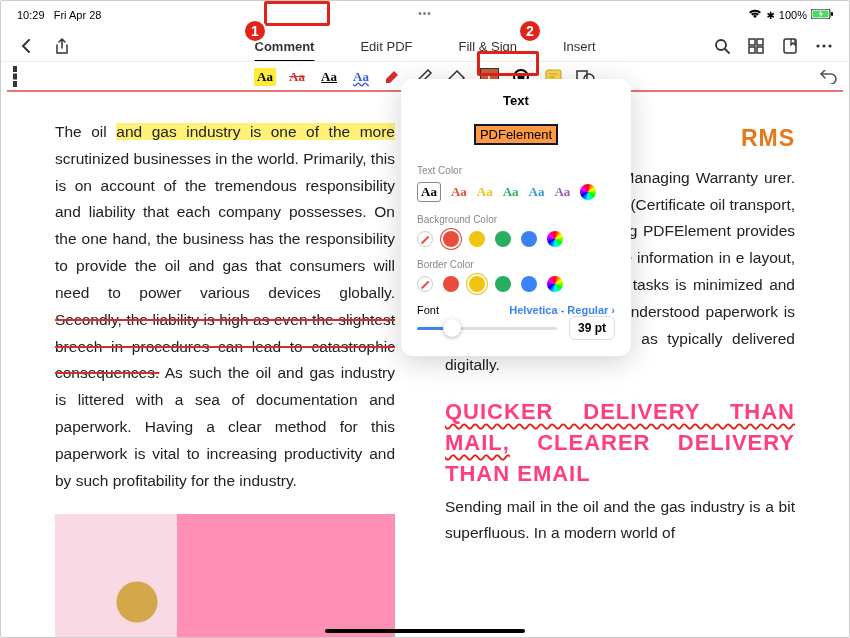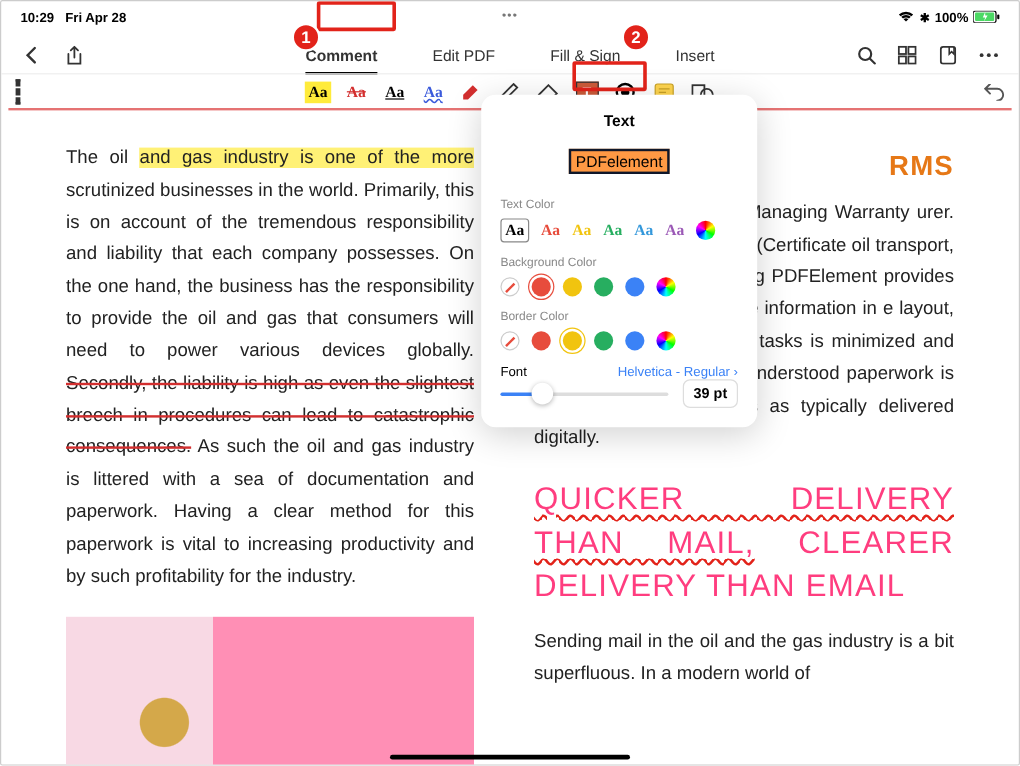--- a/index.html
+++ b/index.html
@@ -14,21 +14,21 @@
       border-radius: 2px;
     }
 
     
     .status-bar {
       display: flex;
       justify-content: space-between;
       align-items: center;
       padding: 14px 16px;
       font-size: 11px;
-      font-weight: 700;
+      font-weight: 400;
       color: #000;
       height: 18px;
     }
     .status-right { display: flex; gap: 4px; align-items: center; }
 
     
     .main-toolbar {
       display: flex;
       align-items: center;
       padding: 6px 16px 4px;
@@ -119,27 +119,27 @@
     .heading-orange {
       font-family: Impact, "Arial Black", sans-serif;
       font-weight: 900;
       letter-spacing: 1px;
       color: #e67817;
       font-size: 23px;
       margin-bottom: 6px;
     }
     .heading-pink {
       font-family: Impact, "Arial Black", sans-serif;
-      font-weight: 400;
+      font-weight: 700;
       letter-spacing: 1px;
       color: #ff3d7f;
-      font-size: 26px;
+      font-size: 22px;
       line-height: 1.4;
       margin-top: 18px;
-      margin-bottom: 16px;
+      margin-bottom: 4px;
       text-align: justify;
     }
     .heading-pink .wavy-under { 
       text-decoration: underline wavy; 
       text-decoration-color: #e2231a;
       text-decoration-thickness: 1.5px;
       text-underline-offset: 4px;
     }
 
     .photo-placeholder {
@@ -188,21 +188,21 @@
     .color-wheel {
       width: 16px; height: 16px; border-radius: 50%;
       background: conic-gradient(red, yellow, lime, cyan, blue, magenta, red);
     }
     .color-dot { width: 16px; height: 16px; border-radius: 50%; }
     .none-dot { width:16px; height:16px; border-radius:50%; border:1px solid #ccc; position:relative; }
     .none-dot::after{ content:""; position:absolute; left:2px; right:2px; top:50%; height:1.5px; background:#e74c3c; transform:rotate(-45deg); }
     .ring { box-shadow: 0 0 0 2px #fff, 0 0 0 3px currentColor; }
 
     .tp-font-row { display:flex; justify-content:space-between; align-items:center; font-size:11px; margin-bottom:0; }
-    .tp-font-val { color:#3b82f6; display:flex; align-items:center; gap:3px; }
+    .tp-font-val { color:#3b82f6; display:flex; align-items:center; gap:3px;font-weight:bold; }
     .tp-size-row { display:flex; align-items:center; gap:12px; }
     .slider {
       flex:1; height:3px; background: linear-gradient(to right, #3b82f6 0%, #3b82f6 25%, #ddd 25%, #ddd 100%);
       border-radius:2px; position:relative;
     }
     .slider-thumb { position:absolute; left:25%; top:50%; transform:translate(-50%,-50%);
       width:18px; height:18px; background:#fff; border-radius:50%; box-shadow:0 1px 4px rgba(0,0,0,0.3); }
     .size-badge { border:1px solid #ddd; border-radius:6px; padding:4px 8px; font-size:12px; font-weight:600; }
 
     .crop-icon { width:17px;height:17px;border:2px dashed #333; }

